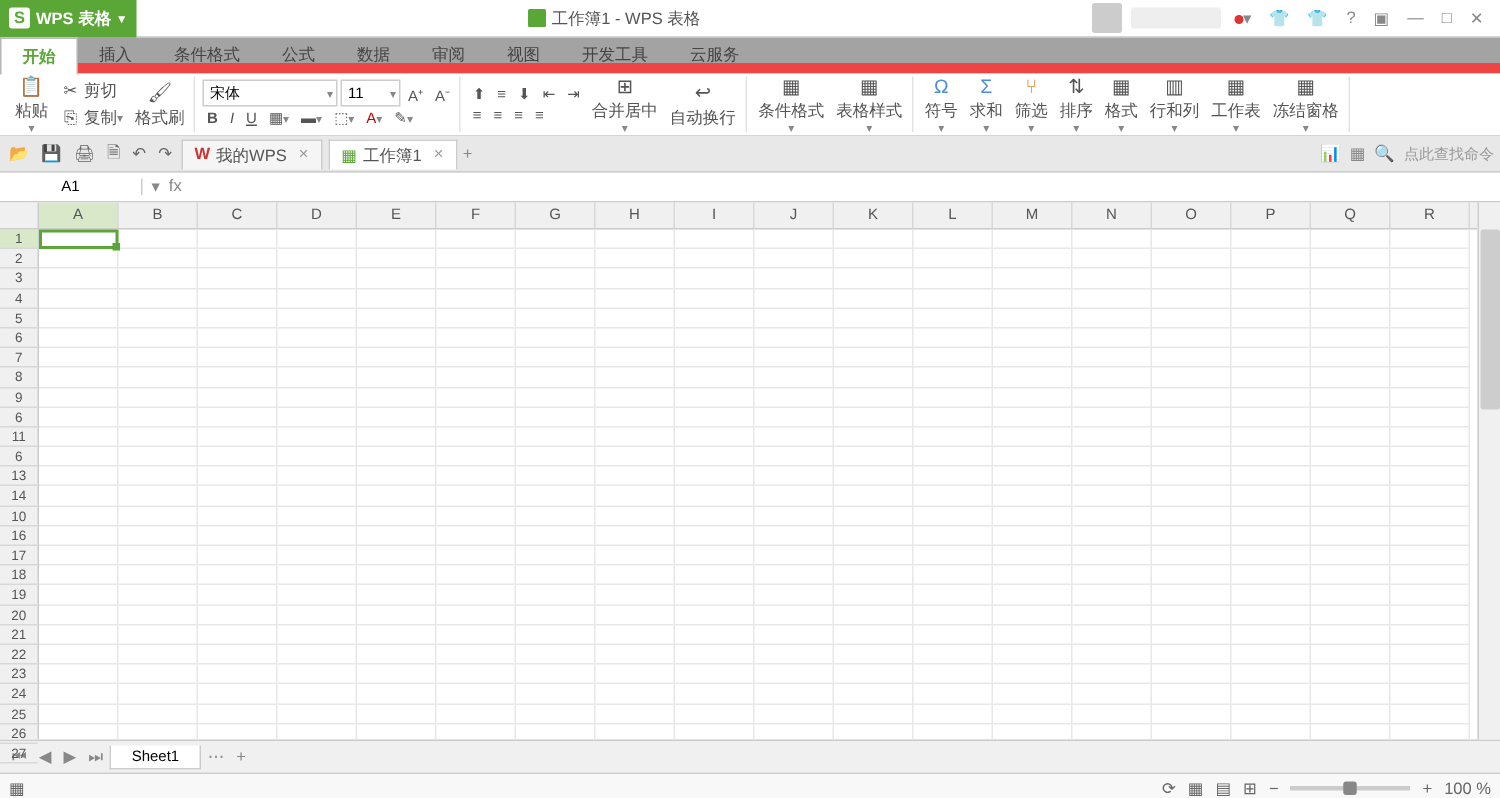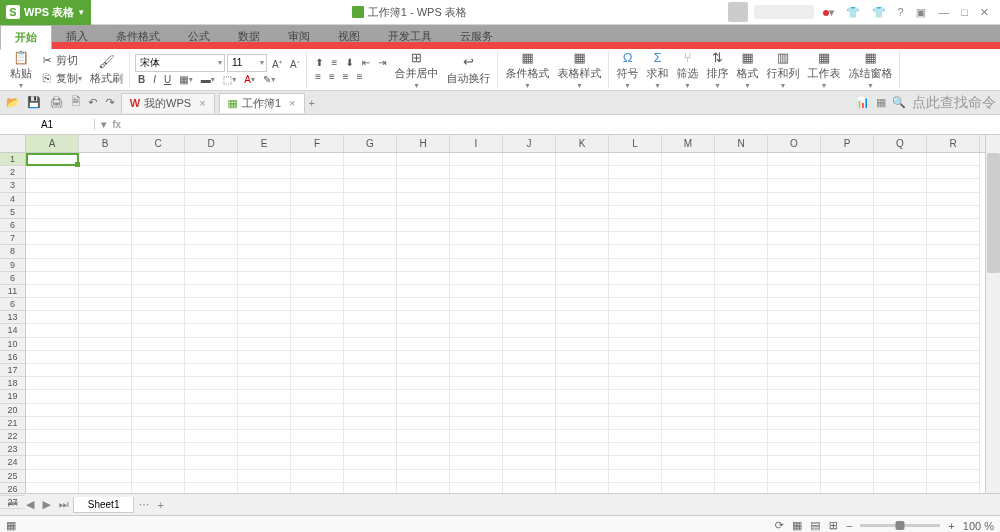--- a/index.html
+++ b/index.html
@@ -29,21 +29,21 @@
 .combo{border:1px solid #ccc;height:18px;padding:0 14px 0 4px;font-size:10px;background:#fff;position:relative;display:flex;align-items:center}
 .combo::after{content:"▾";position:absolute;right:2px;color:#888;font-size:8px}
 .dd::after{content:" ▾";font-size:8px;color:#888}
 .tabbar{height:24px;background:#e8e8e8;display:flex;align-items:center;padding:0 4px;border-bottom:1px solid #ccc}
 .qat{display:flex;gap:4px;align-items:center}
 .qat span{color:#666;cursor:pointer;padding:1px 2px}
 .doctab{display:flex;align-items:center;height:20px;padding:0 8px;margin-left:4px;background:#f5f5f5;border:1px solid #ccc;border-bottom:none;gap:4px;font-size:10px;color:#555}
 .doctab.active{background:#fff}
 .doctab .x{color:#999;cursor:pointer;margin-left:4px}
 .tabbar-right{margin-left:auto;display:flex;align-items:center;gap:6px;color:#888}
-.search-hint{color:#999;font-size:14px}
+.search-hint{color:#999;font-size:10px}
 .fxbar{height:20px;display:flex;align-items:center;border-bottom:1px solid #ccc}
 .namebox{width:95px;border-right:1px solid #ccc;padding:0 6px;font-size:10px;text-align:center}
 .fxicons{display:flex;gap:6px;padding:0 6px;color:#888}
 .fxinput{flex:1;padding:0 6px}
 .grid-wrap{position:relative;height:358px;display:flex}
 .rowhdrs{width:26px;background:#f0f0f0;border-right:1px solid #ccc}
 .rowhdr{height:13.2px;border-bottom:1px solid #d8d8d8;text-align:center;font-size:9px;color:#555;line-height:13px}
 .gridmain{flex:1;overflow:hidden;position:relative}
 .colhdrs{height:18px;background:#f0f0f0;display:flex;border-bottom:1px solid #ccc}
 .colhdr{width:53px;border-right:1px solid #d8d8d8;text-align:center;font-size:10px;color:#555;line-height:18px;flex-shrink:0}

